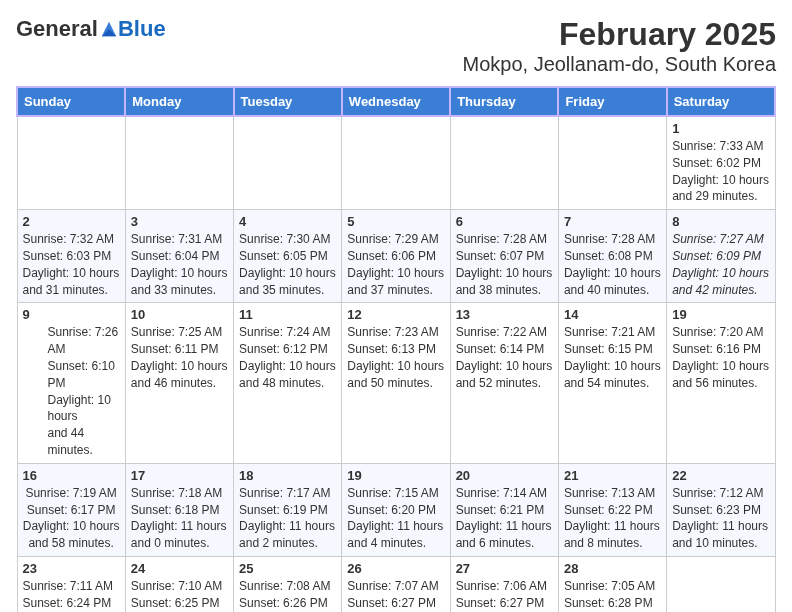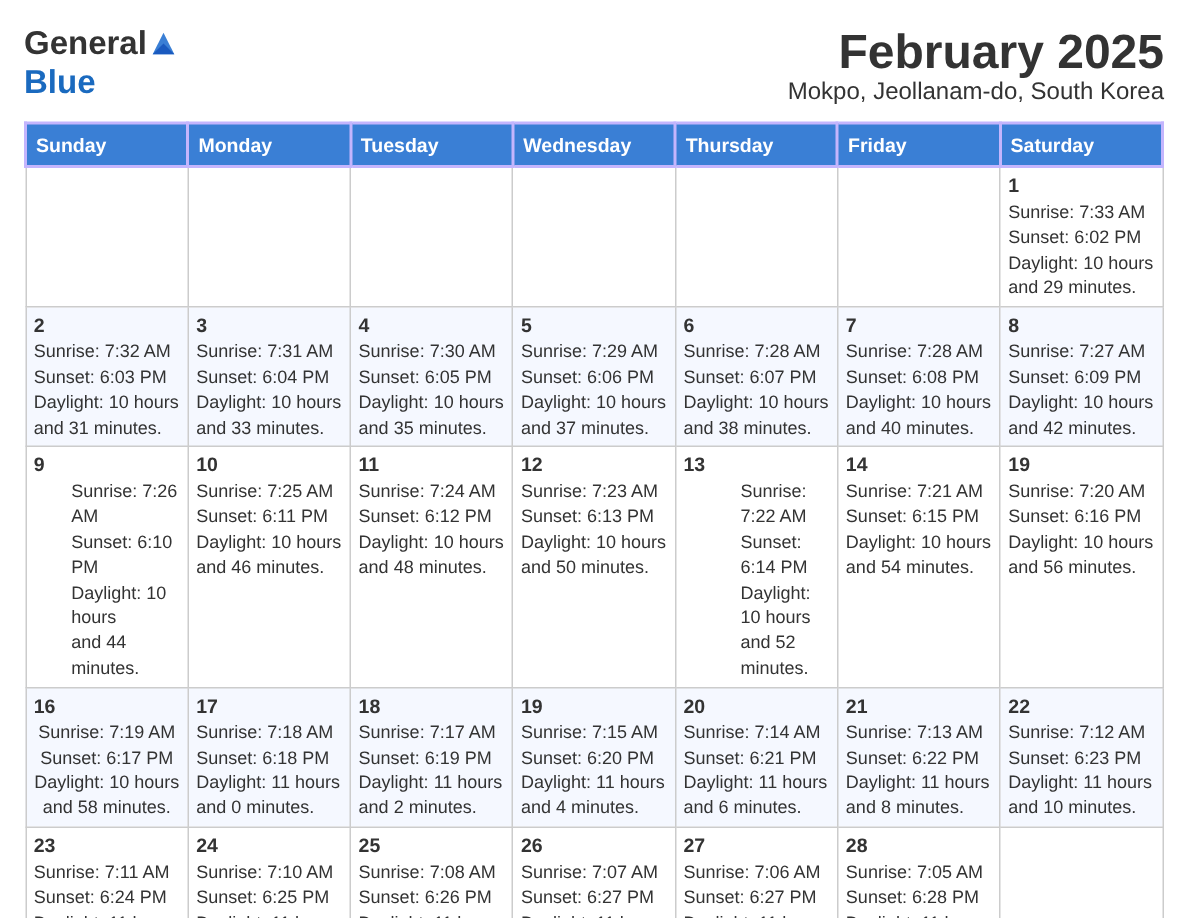--- a/index.html
+++ b/index.html
@@ -11,21 +11,21 @@
       padding: 16px;
     }
     .header {
       display: flex;
       justify-content: space-between;
       align-items: flex-start;
       margin-bottom: 10px;
     }
     .logo {
       display: flex;
-      flex-direction: column;
+      flex-direction: row;
       align-items: flex-start;
     }
     .logo-text {
       display: flex;
       align-items: center;
       font-size: 22px;
       font-weight: bold;
       color: #333;
     }
     .logo-general { color: #333; }
@@ -37,21 +37,21 @@
     }
     .title-block {
       text-align: right;
     }
     .title-block h1 {
       font-size: 32px;
       font-weight: bold;
       color: #333;
     }
     .title-block h2 {
-      font-size: 16px;
+      font-size: 20px;
       font-weight: normal;
       color: #333;
     }
     .calendar {
       width: 100%;
       border-collapse: collapse;
       border: 1px solid #ccc;
     }
     .calendar th {
       background-color: #3a7fd5;
@@ -178,21 +178,21 @@
         </td>
         <td>
           <span class="day-num">7</span>
           <div class="day-info" style="white-space: pre-line;">Sunrise: 7:28 AM
 Sunset: 6:08 PM
 Daylight: 10 hours
 and 40 minutes.</div>
         </td>
         <td>
           <span class="day-num">8</span>
-          <div class="day-info" style="white-space: pre-line;">Sunrise: 7:27 AM
+          <div class="day-info" style="white-space: pre-line; font-style: italic;">Sunrise: 7:27 AM
 Sunset: 6:09 PM
 Daylight: 10 hours
 and 42 minutes.</div>
         </td>
       </tr>
       <tr>
         <td>
           <span class="day-num">9</span>
           <div class="day-info" style="white-space: pre-line; margin-left: 25px;">Sunrise: 7:26 AM
 Sunset: 6:10 PM
@@ -215,21 +215,21 @@
         </td>
         <td>
           <span class="day-num">12</span>
           <div class="day-info" style="white-space: pre-line;">Sunrise: 7:23 AM
 Sunset: 6:13 PM
 Daylight: 10 hours
 and 50 minutes.</div>
         </td>
         <td>
           <span class="day-num">13</span>
-          <div class="day-info" style="white-space: pre-line; margin-left: 38px;">Sunrise: 7:22 AM
+          <div class="day-info" style="white-space: pre-line;">Sunrise: 7:22 AM
 Sunset: 6:14 PM
 Daylight: 10 hours
 and 52 minutes.</div>
         </td>
         <td>
           <span class="day-num">14</span>
           <div class="day-info" style="white-space: pre-line;">Sunrise: 7:21 AM
 Sunset: 6:15 PM
 Daylight: 10 hours
 and 54 minutes.</div>

